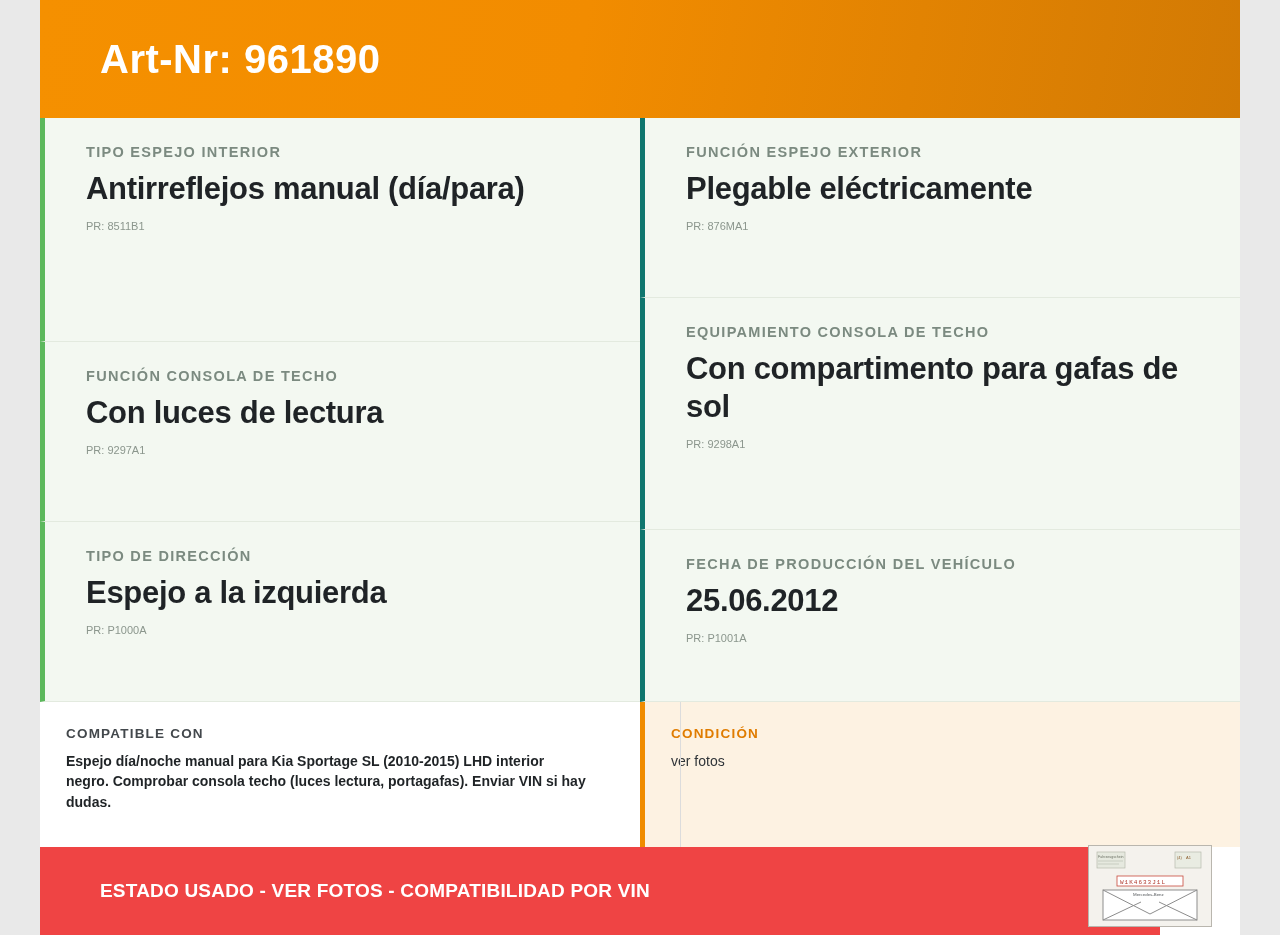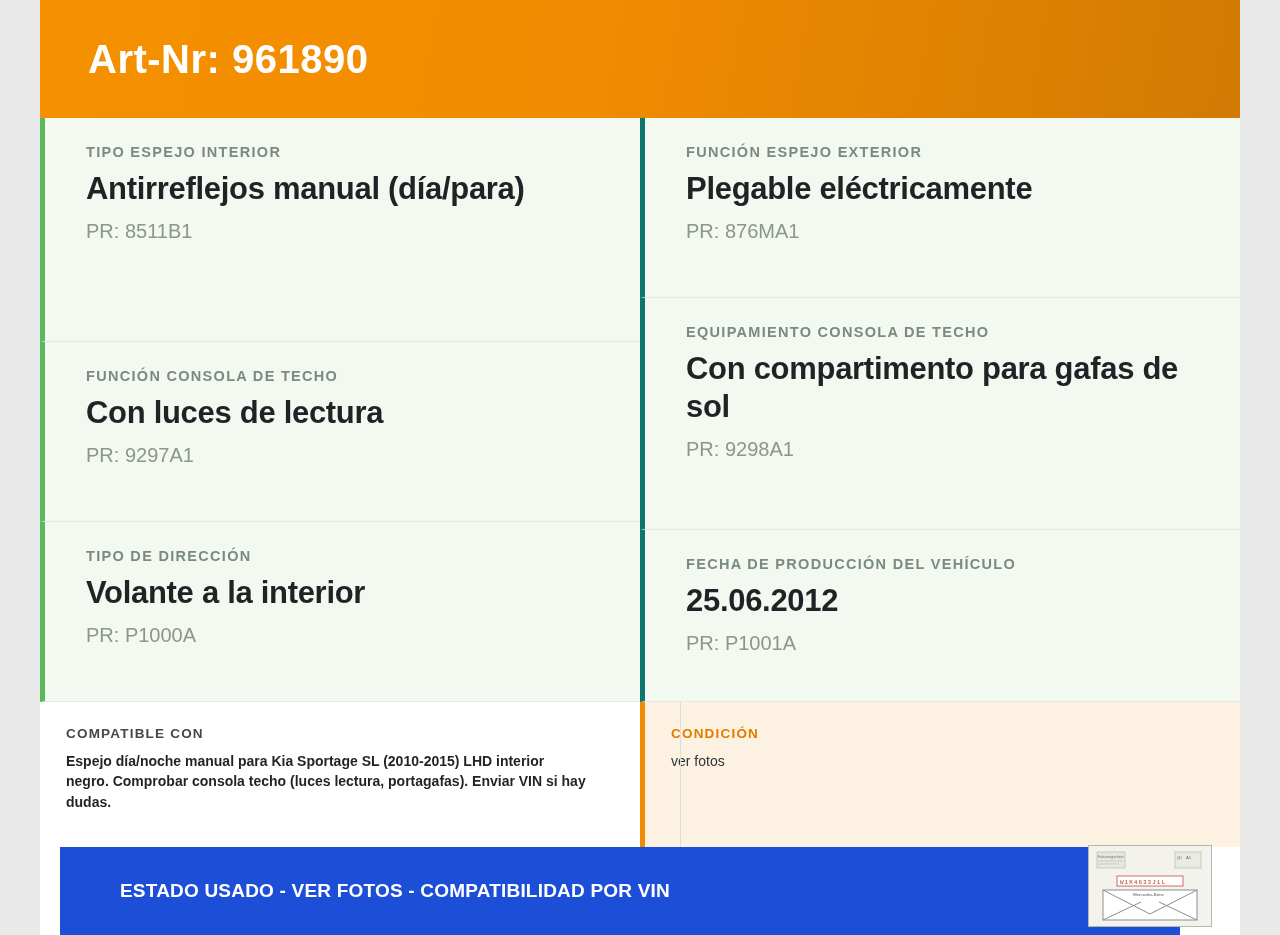--- a/index.html
+++ b/index.html
@@ -37,21 +37,21 @@
     height: 118px;
     background: linear-gradient(100deg, #f59000 0%, #f28c00 45%, #d27a04 100%);
     display: flex;
     align-items: center;
   }
   .header-title {
     color: #ffffff;
     font-size: 40px;
     font-weight: bold;
     letter-spacing: 0.5px;
-    margin-left: 48px;
+    margin-left: 60px;
     line-height: 1.1;
   }
   
   .grid {
     position: absolute;
     left: 0;
     top: 118px;
     width: 1200px;
     display: flex;
   }
@@ -79,21 +79,21 @@
   }
   .cell-value {
     font-size: 31px;
     font-weight: bold;
     color: #1f2326;
     line-height: 1.22;
     margin: 0 0 12px 0;
     letter-spacing: -0.3px;
   }
   .cell-pr {
-    font-size: 20px;
+    font-size: 11px;
     color: #8b968d;
     margin: 0;
   }
   .cell.h-a { height: 224px; }
   .cell.h-b { height: 180px; }
   .cell.h-c { height: 180px; }
   .cell.h-d { height: 232px; }
   .cell.h-e { height: 180px; }
   .cell.h-f { height: 172px; }
 
@@ -147,24 +147,23 @@
     height: 145px;
     background: #dcdcdc;
   }
   
   .footer {
     position: absolute;
     left: 0;
     top: 847px;
     width: 1120px;
     height: 88px;
-    background: #1d4ed8;
+    background: #ef4444;
     display: flex;
     align-items: center;
-    margin-left: 20px;
   }
   .footer-text {
     color: #ffffff;
     font-size: 19px;
     font-weight: bold;
     letter-spacing: 0.2px;
     margin-left: 60px;
   }
   .stamp {
     position: absolute;
@@ -200,21 +199,21 @@
         </div>
 
         <div class="cell h-c">
           <p class="cell-label">FUNCIÓN CONSOLA DE TECHO</p>
           <p class="cell-value">Con luces de lectura</p>
           <p class="cell-pr">PR: 9297A1</p>
         </div>
 
         <div class="cell h-e">
           <p class="cell-label">TIPO DE DIRECCIÓN</p>
-          <p class="cell-value">Volante a la interior</p>
+          <p class="cell-value">Espejo a la izquierda</p>
           <p class="cell-pr">PR: P1000A</p>
         </div>
 
       </div>
 
       <div class="col col-right">
 
         <div class="cell h-b">
           <p class="cell-label">FUNCIÓN ESPEJO EXTERIOR</p>
           <p class="cell-value">Plegable eléctricamente</p>

